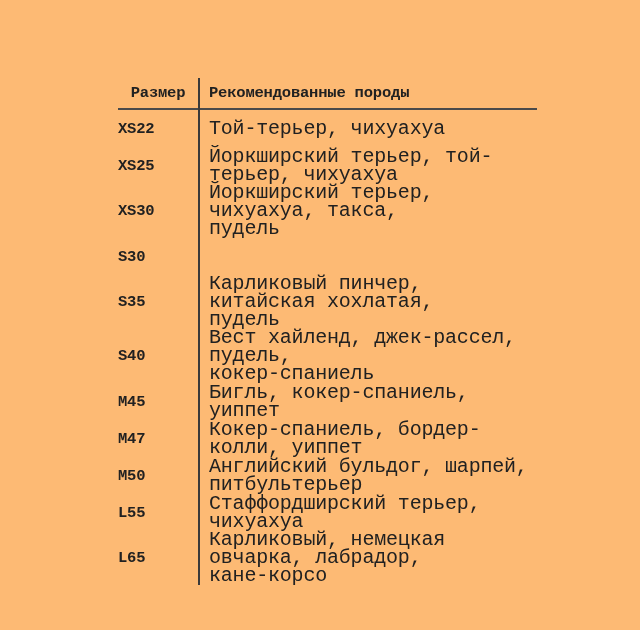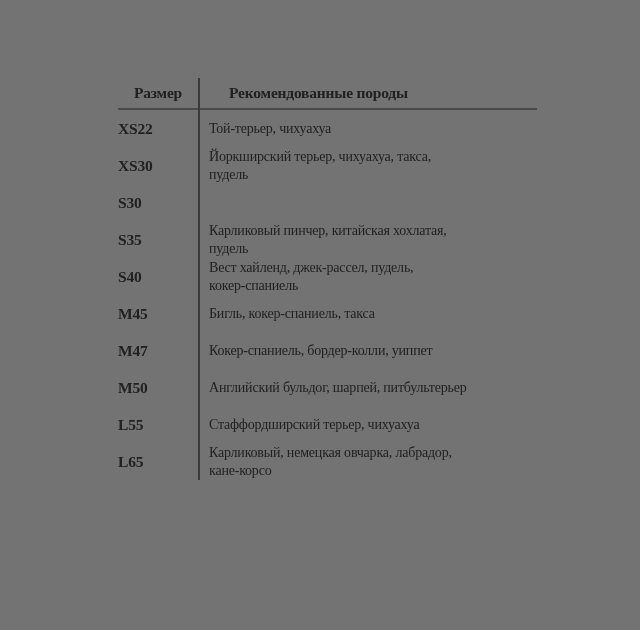--- a/index.html
+++ b/index.html
@@ -1,22 +1,22 @@
 <!DOCTYPE html>
 <html><head>
 <meta charset="utf-8">
 <style>
   html, body { margin: 0; padding: 0; }
   .canvas {
     position: relative;
     width: 640px;
     height: 630px;
-    background: #737373;
+    background: #fdba74;
     overflow: hidden;
-    font-family: Liberation Serif, serif;
+    font-family: Liberation Mono, monospace;
     color: #212121;
   }
   .size-table {
     position: absolute;
     left: 118px;
     top: 78px;
     width: 419px;
   }
   .vline {
     position: absolute;
@@ -37,21 +37,20 @@
     font-weight: bold;
     font-size: 15.5px;
     letter-spacing: -0.2px;
   }
   .header-breeds {
     flex: 1;
     padding-left: 11px;
     font-weight: bold;
     font-size: 15.5px;
     letter-spacing: -0.2px;
-    margin-left: 20px;
   }
   .hrule {
     height: 2px;
     background: #4a4a4a;
   }
   .row {
     display: flex;
     align-items: center;
     min-height: 37px;
   }
@@ -59,21 +58,21 @@
     width: 80px;
     text-align: left;
     font-weight: bold;
     font-size: 15.5px;
     letter-spacing: -0.2px;
     align-self: center;
   }
   .cell-breeds {
     flex: 1;
     padding-left: 11px;
-    font-size: 14px;
+    font-size: 20px;
     line-height: 18px;
     letter-spacing: -0.2px;
     white-space: pre-line;
   }
 </style>
 </head>
 <body>
 
 <div class="canvas">
   <div class="size-table">
@@ -84,40 +83,44 @@
       <div class="header-breeds">Рекомендованные породы</div>
     </div>
 
     <div class="hrule"></div>
 
     <div class="row">
       <div class="cell-size">XS22</div>
       <div class="cell-breeds">Той-терьер, чихуахуа</div>
     </div>
     <div class="row">
+      <div class="cell-size">XS25</div>
+      <div class="cell-breeds">Йоркширский терьер, той-терьер, чихуахуа</div>
+    </div>
+    <div class="row">
       <div class="cell-size">XS30</div>
       <div class="cell-breeds">Йоркширский терьер, чихуахуа, такса,
 пудель</div>
     </div>
     <div class="row">
       <div class="cell-size">S30</div>
     </div>
     <div class="row">
       <div class="cell-size">S35</div>
       <div class="cell-breeds">Карликовый пинчер, китайская хохлатая,
 пудель</div>
     </div>
     <div class="row">
       <div class="cell-size">S40</div>
       <div class="cell-breeds">Вест хайленд, джек-рассел, пудель,
 кокер-спаниель</div>
     </div>
     <div class="row">
       <div class="cell-size">M45</div>
-      <div class="cell-breeds">Бигль, кокер-спаниель, такса</div>
+      <div class="cell-breeds">Бигль, кокер-спаниель, уиппет</div>
     </div>
     <div class="row">
       <div class="cell-size">M47</div>
       <div class="cell-breeds">Кокер-спаниель, бордер-колли, уиппет</div>
     </div>
     <div class="row">
       <div class="cell-size">M50</div>
       <div class="cell-breeds">Английский бульдог, шарпей, питбультерьер</div>
     </div>
     <div class="row">

